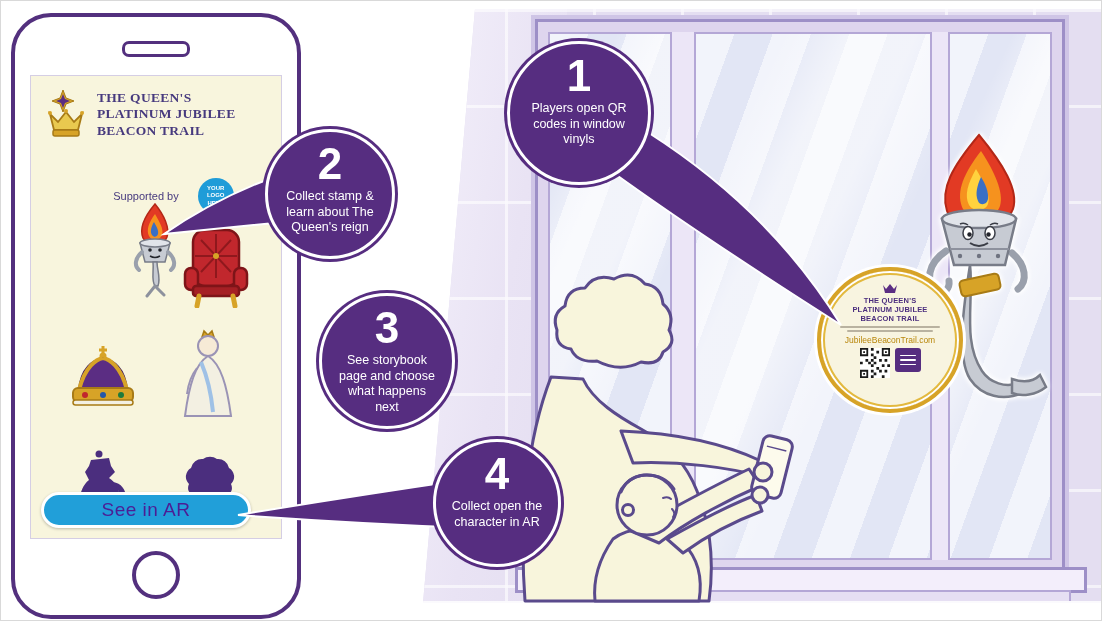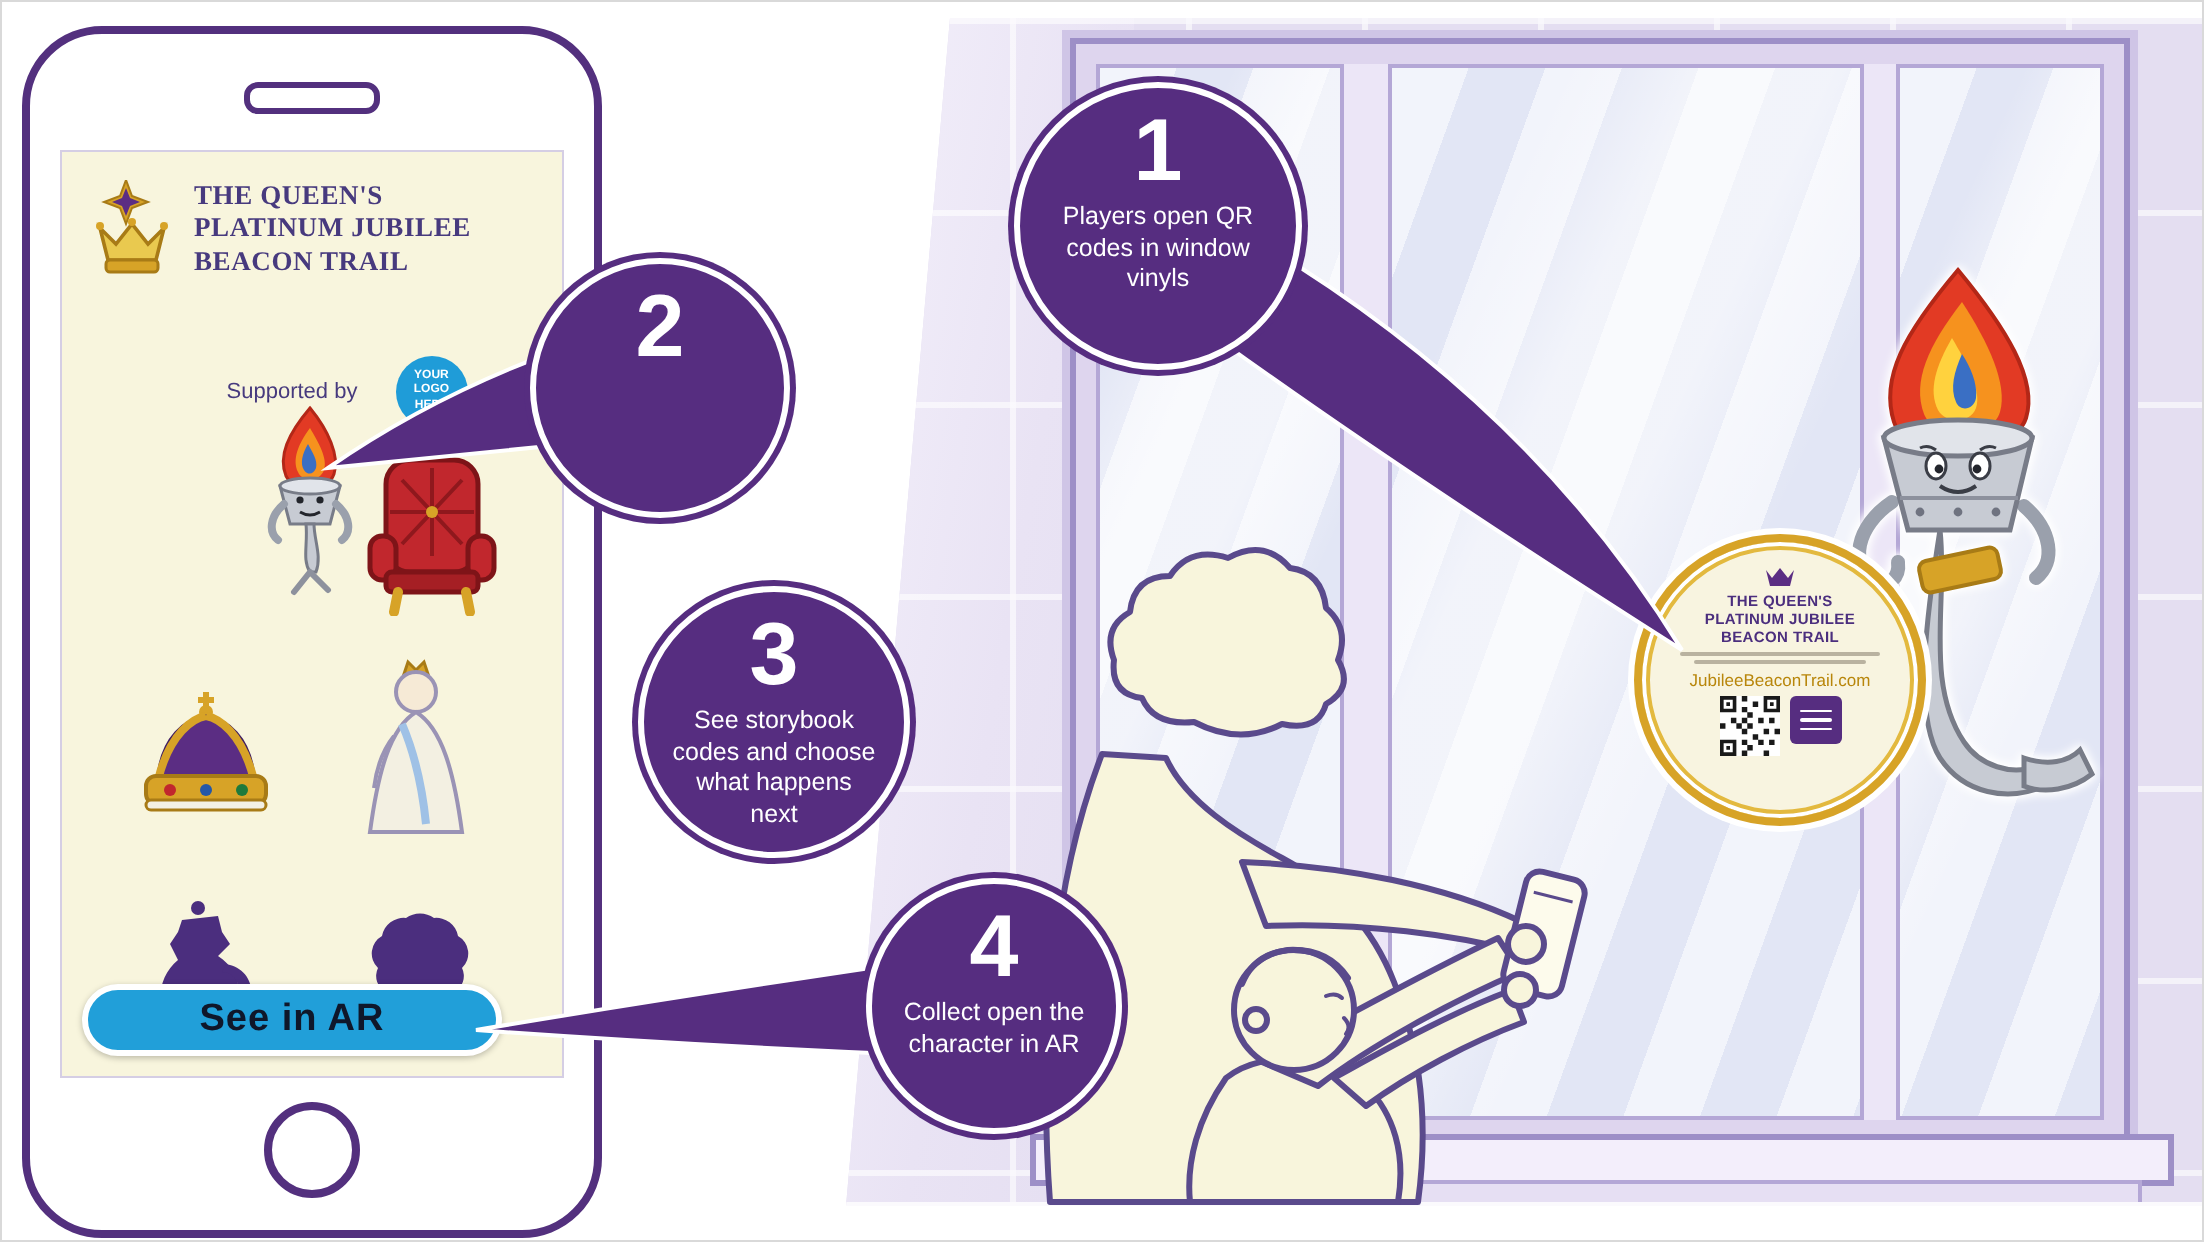--- a/index.html
+++ b/index.html
@@ -62,21 +62,21 @@
 
   .app-header{position:absolute;top:14px;left:12px;right:6px;display:flex;gap:8px;align-items:flex-start;}
   .app-title{font-family:"Liberation Serif",serif;font-weight:600;font-size:13.5px;line-height:1.22;
              color:#473a7e;letter-spacing:.3px;}
   .supported{position:absolute;top:102px;left:0;right:0;display:flex;align-items:center;justify-content:center;gap:19px;padding-left:35px;}
   .supported-label{font-size:11px;color:#473a7e;}
   .logo-circle{width:36px;height:36px;border-radius:50%;background:#1f9cd8;color:#fff;display:flex;
                flex-direction:column;align-items:center;justify-content:center;font-size:6px;font-weight:bold;line-height:1.2;}
   .stamp{position:absolute;}
   .ar-button{position:absolute;left:10px;top:416px;width:210px;height:36px;border-radius:19px;background:#219fd9;
-             border:3px solid #fff;box-shadow:0 1px 3px rgba(0,0,0,.25);color:#0f172a;font-weight:bold;font-size:19px;
+             border:3px solid #fff;box-shadow:0 1px 3px rgba(0,0,0,.25);color:#4c1d95;font-weight:normal;font-size:19px;
              display:flex;align-items:center;justify-content:center;letter-spacing:.5px;box-sizing:border-box;}
 
   
   .tails{position:absolute;left:0;top:0;z-index:6;pointer-events:none;}
 
   
   .bubble{position:absolute;border-radius:50%;background:#562d80;border:3px solid #fff;
           box-shadow:0 0 0 3px #562d80;color:#fff;display:flex;flex-direction:column;align-items:center;
           text-align:center;z-index:7;box-sizing:border-box;padding-top:10px;}
   .bubble .num{font-size:44px;font-weight:bold;line-height:1;}
@@ -322,23 +322,24 @@
     <path d="M302,166 Q225,190 163,233 Q232,226 304,219 Z" fill="#562d80" stroke="#fff" stroke-width="2"></path>
     <path d="M468,478 Q345,496 237,514 Q348,522 470,527 Z" fill="#562d80" stroke="#fff" stroke-width="2"></path>
   </svg>
 
   <div class="bubble b1">
     <div class="num">1</div>
     <div class="txt">Players open QR codes in window vinyls</div>
   </div>
   <div class="bubble b2">
     <div class="num">2</div>
+    <div class="txt">Collect stamp &amp; learn about The Queen's reign</div>
   </div>
   <div class="bubble b3">
     <div class="num">3</div>
-    <div class="txt">See storybook codes and choose what happens next</div>
+    <div class="txt">See storybook page and choose what happens next</div>
   </div>
   <div class="bubble b4">
     <div class="num">4</div>
     <div class="txt">Collect open the character in AR</div>
   </div>
 
 </div>
 
 </body></html>

